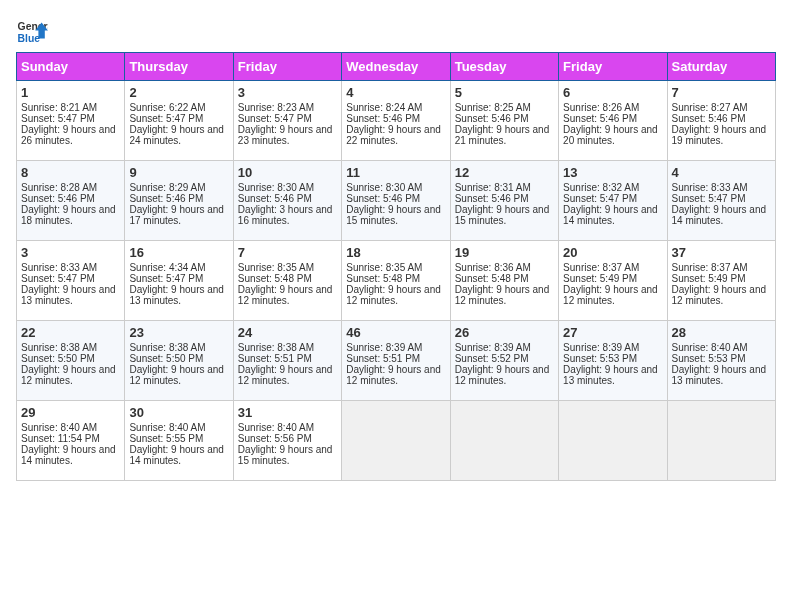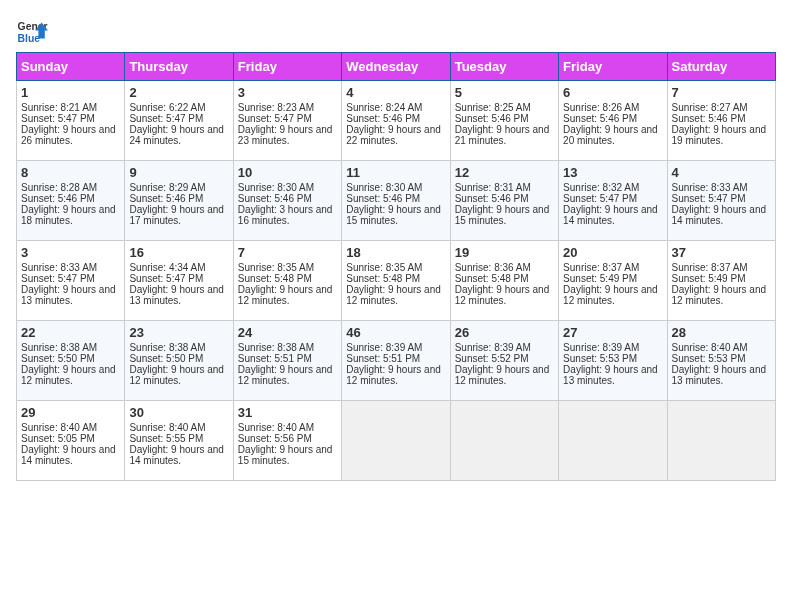--- a/index.html
+++ b/index.html
@@ -133,21 +133,21 @@
       <tr>
         <td><span class="day-num">22</span><span>Sunrise: 8:38 AM</span><br><span>Sunset: 5:50 PM</span><br><span>Daylight: 9 hours and 12 minutes.</span></td>
         <td><span class="day-num">23</span><span>Sunrise: 8:38 AM</span><br><span>Sunset: 5:50 PM</span><br><span>Daylight: 9 hours and 12 minutes.</span></td>
         <td><span class="day-num">24</span><span>Sunrise: 8:38 AM</span><br><span>Sunset: 5:51 PM</span><br><span>Daylight: 9 hours and 12 minutes.</span></td>
         <td><span class="day-num">46</span><span>Sunrise: 8:39 AM</span><br><span>Sunset: 5:51 PM</span><br><span>Daylight: 9 hours and 12 minutes.</span></td>
         <td><span class="day-num">26</span><span>Sunrise: 8:39 AM</span><br><span>Sunset: 5:52 PM</span><br><span>Daylight: 9 hours and 12 minutes.</span></td>
         <td><span class="day-num">27</span><span>Sunrise: 8:39 AM</span><br><span>Sunset: 5:53 PM</span><br><span>Daylight: 9 hours and 13 minutes.</span></td>
         <td><span class="day-num">28</span><span>Sunrise: 8:40 AM</span><br><span>Sunset: 5:53 PM</span><br><span>Daylight: 9 hours and 13 minutes.</span></td>
       </tr>
       <tr>
-        <td><span class="day-num">29</span><span>Sunrise: 8:40 AM</span><br><span>Sunset: 5:05 PM</span><br><span>Daylight: 9 hours and 14 minutes.</span></td>
+        <td><span class="day-num">29</span><span>Sunrise: 8:40 AM</span><br><span>Sunset: 11:54 PM</span><br><span>Daylight: 9 hours and 14 minutes.</span></td>
         <td><span class="day-num">30</span><span>Sunrise: 8:40 AM</span><br><span>Sunset: 5:55 PM</span><br><span>Daylight: 9 hours and 14 minutes.</span></td>
         <td><span class="day-num">31</span><span>Sunrise: 8:40 AM</span><br><span>Sunset: 5:56 PM</span><br><span>Daylight: 9 hours and 15 minutes.</span></td>
         <td class="empty-cell"></td>
         <td class="empty-cell"></td>
         <td class="empty-cell"></td>
         <td class="empty-cell"></td>
       </tr>
     </tbody>
 </table>
 

